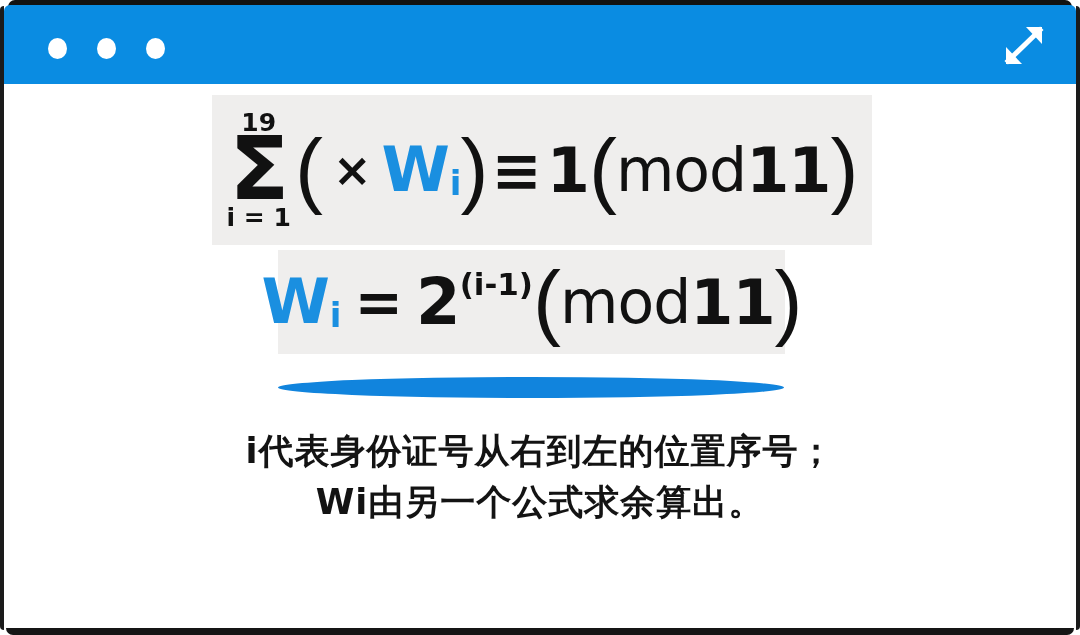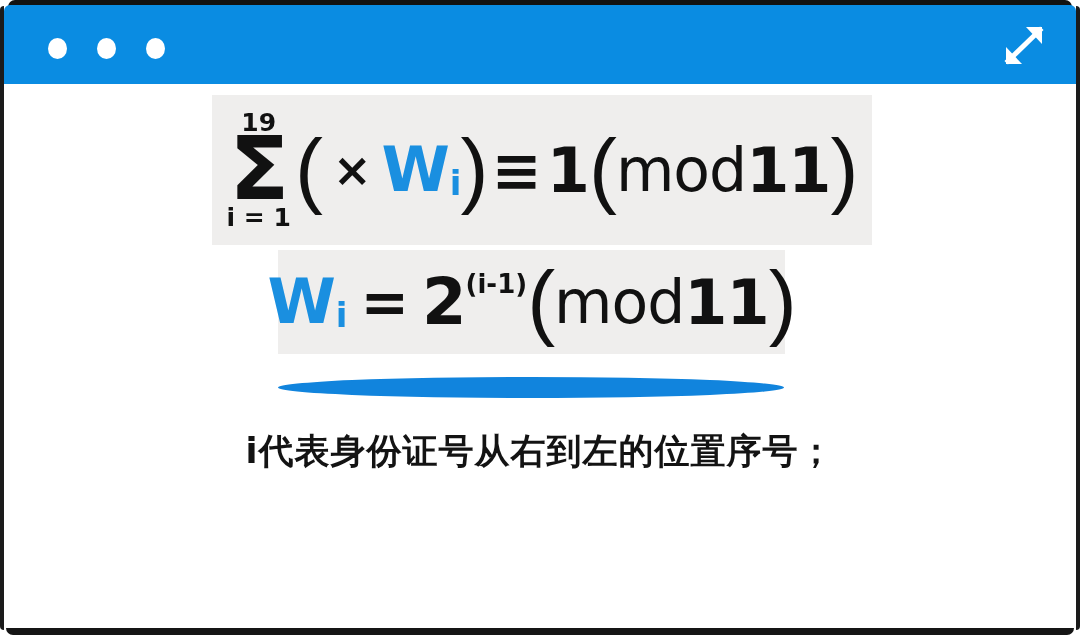--- a/index.html
+++ b/index.html
@@ -198,21 +198,21 @@
   .eq-sym {
     font-size: 58px;
     font-weight: bold;
     margin: 0 14px;
   }
   .pow-base {
     font-size: 64px;
     font-weight: bold;
   }
   .pow-exp {
-    font-size: 26px;
+    font-size: 31px;
     font-weight: bold;
     vertical-align: super;
     position: relative;
     top: -18px;
     left: 0px;
     letter-spacing: 0px;
   }
 
   
   #divider-pill {
@@ -306,16 +306,17 @@
         <span class="modtext">mod</span>
         <span class="numtext">11</span>
         <span class="paren">)</span>
       </div>
     </div>
 
     <div id="divider-pill"></div>
 
     <div id="caption-block">
       <div class="caption-line">i代表身份证号从右到左的位置序号；</div>
+      <div class="caption-line">Wi由另一个公式求余算出。</div>
     </div>
 
   </div>
 </div>
 
 </body></html>

